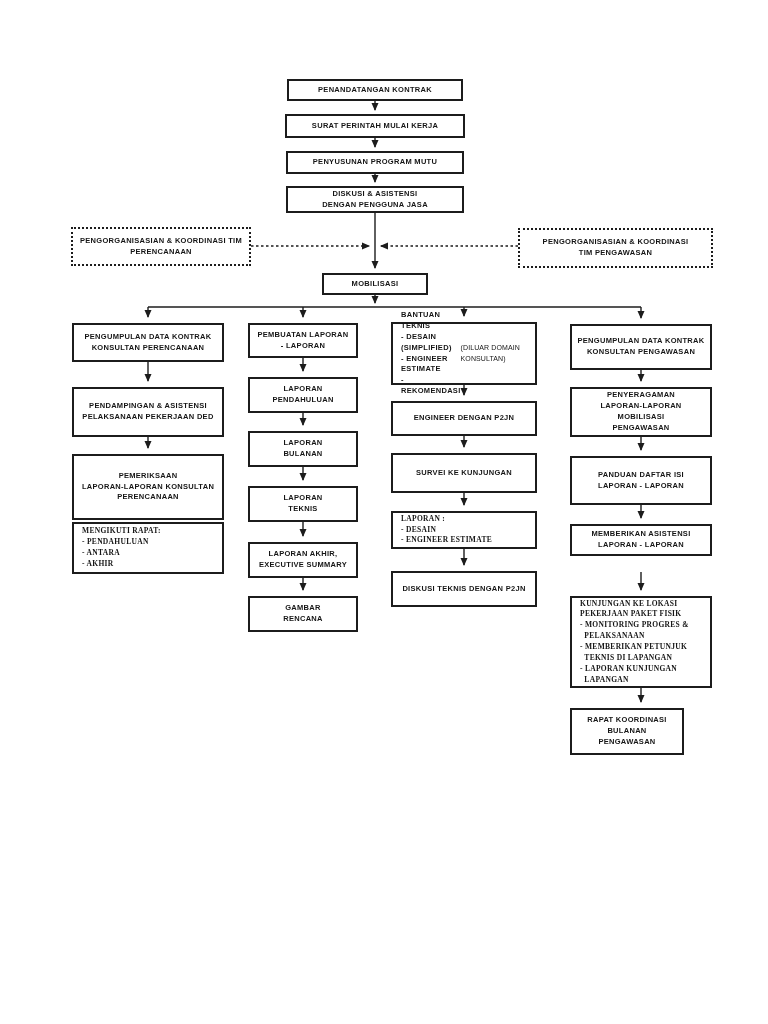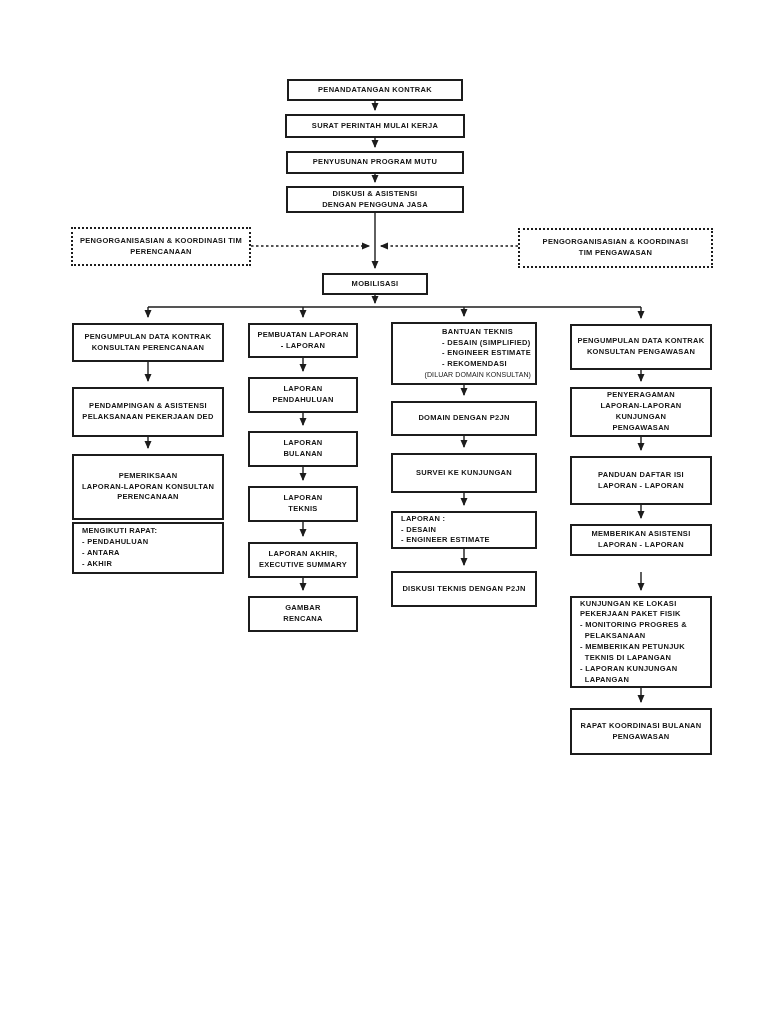--- a/index.html
+++ b/index.html
@@ -26,24 +26,25 @@
     line-height:1.45;
     letter-spacing:0.3px;
     white-space:pre-wrap;
     padding:2px 4px;
   }
   .node.dashed{border:2px dotted #1c1c1c;text-align:center;}
   .node.left{
     justify-content:flex-start;
     text-align:left;
     padding-left:8px;
+    font-family:Liberation Serif, serif;
   }
   .node.col-note{
-    flex-direction:column;
-    align-items:flex-end;
+    flex-direction:row;
+    align-items:center;
     justify-content:center;
     text-align:left;
     padding-left:8px;
   }
   .node .note{
     font-weight:normal;
     font-size:7px;
     letter-spacing:0.1px;
   }
 </style>
@@ -143,40 +144,40 @@
   <div class="node" style="left:248px;top:596px;width:110px;height:36px">GAMBAR
 RENCANA</div>
 
   <div class="node col-note" style="left:391px;top:322px;width:146px;height:63px">
     <span class="lbl">BANTUAN TEKNIS
 - DESAIN (SIMPLIFIED)
 - ENGINEER ESTIMATE
 - REKOMENDASI</span>
     <span class="note">(DILUAR DOMAIN KONSULTAN)</span>
   </div>
-  <div class="node" style="left:391px;top:401px;width:146px;height:35px">DOMAIN DENGAN P2JN</div>
+  <div class="node" style="left:391px;top:401px;width:146px;height:35px">ENGINEER DENGAN P2JN</div>
   <div class="node" style="left:391px;top:453px;width:146px;height:40px">SURVEI KE KUNJUNGAN</div>
   <div class="node left" style="left:391px;top:511px;width:146px;height:38px">LAPORAN :
 - DESAIN
 - ENGINEER ESTIMATE</div>
   <div class="node" style="left:391px;top:571px;width:146px;height:36px">DISKUSI TEKNIS DENGAN P2JN</div>
 
   <div class="node" style="left:570px;top:324px;width:142px;height:46px">PENGUMPULAN DATA KONTRAK
 KONSULTAN PENGAWASAN</div>
   <div class="node" style="left:570px;top:387px;width:142px;height:50px">PENYERAGAMAN
-LAPORAN-LAPORAN KUNJUNGAN
+LAPORAN-LAPORAN MOBILISASI
 PENGAWASAN</div>
   <div class="node" style="left:570px;top:456px;width:142px;height:49px">PANDUAN DAFTAR ISI
 LAPORAN - LAPORAN</div>
   <div class="node" style="left:570px;top:524px;width:142px;height:32px">MEMBERIKAN ASISTENSI
 LAPORAN - LAPORAN</div>
   <div class="node left" style="left:570px;top:596px;width:142px;height:92px">KUNJUNGAN KE LOKASI
 PEKERJAAN PAKET FISIK
 - MONITORING PROGRES &amp;
   PELAKSANAAN
 - MEMBERIKAN PETUNJUK
   TEKNIS DI LAPANGAN
 - LAPORAN KUNJUNGAN
   LAPANGAN</div>
-  <div class="node" style="left:570px;top:708px;width:142px;height:47px">RAPAT KOORDINASI BULANAN
+  <div class="node" style="left:570px;top:708px;width:114px;height:47px">RAPAT KOORDINASI BULANAN
 PENGAWASAN</div>
 
 </div>
 
 </body></html>

